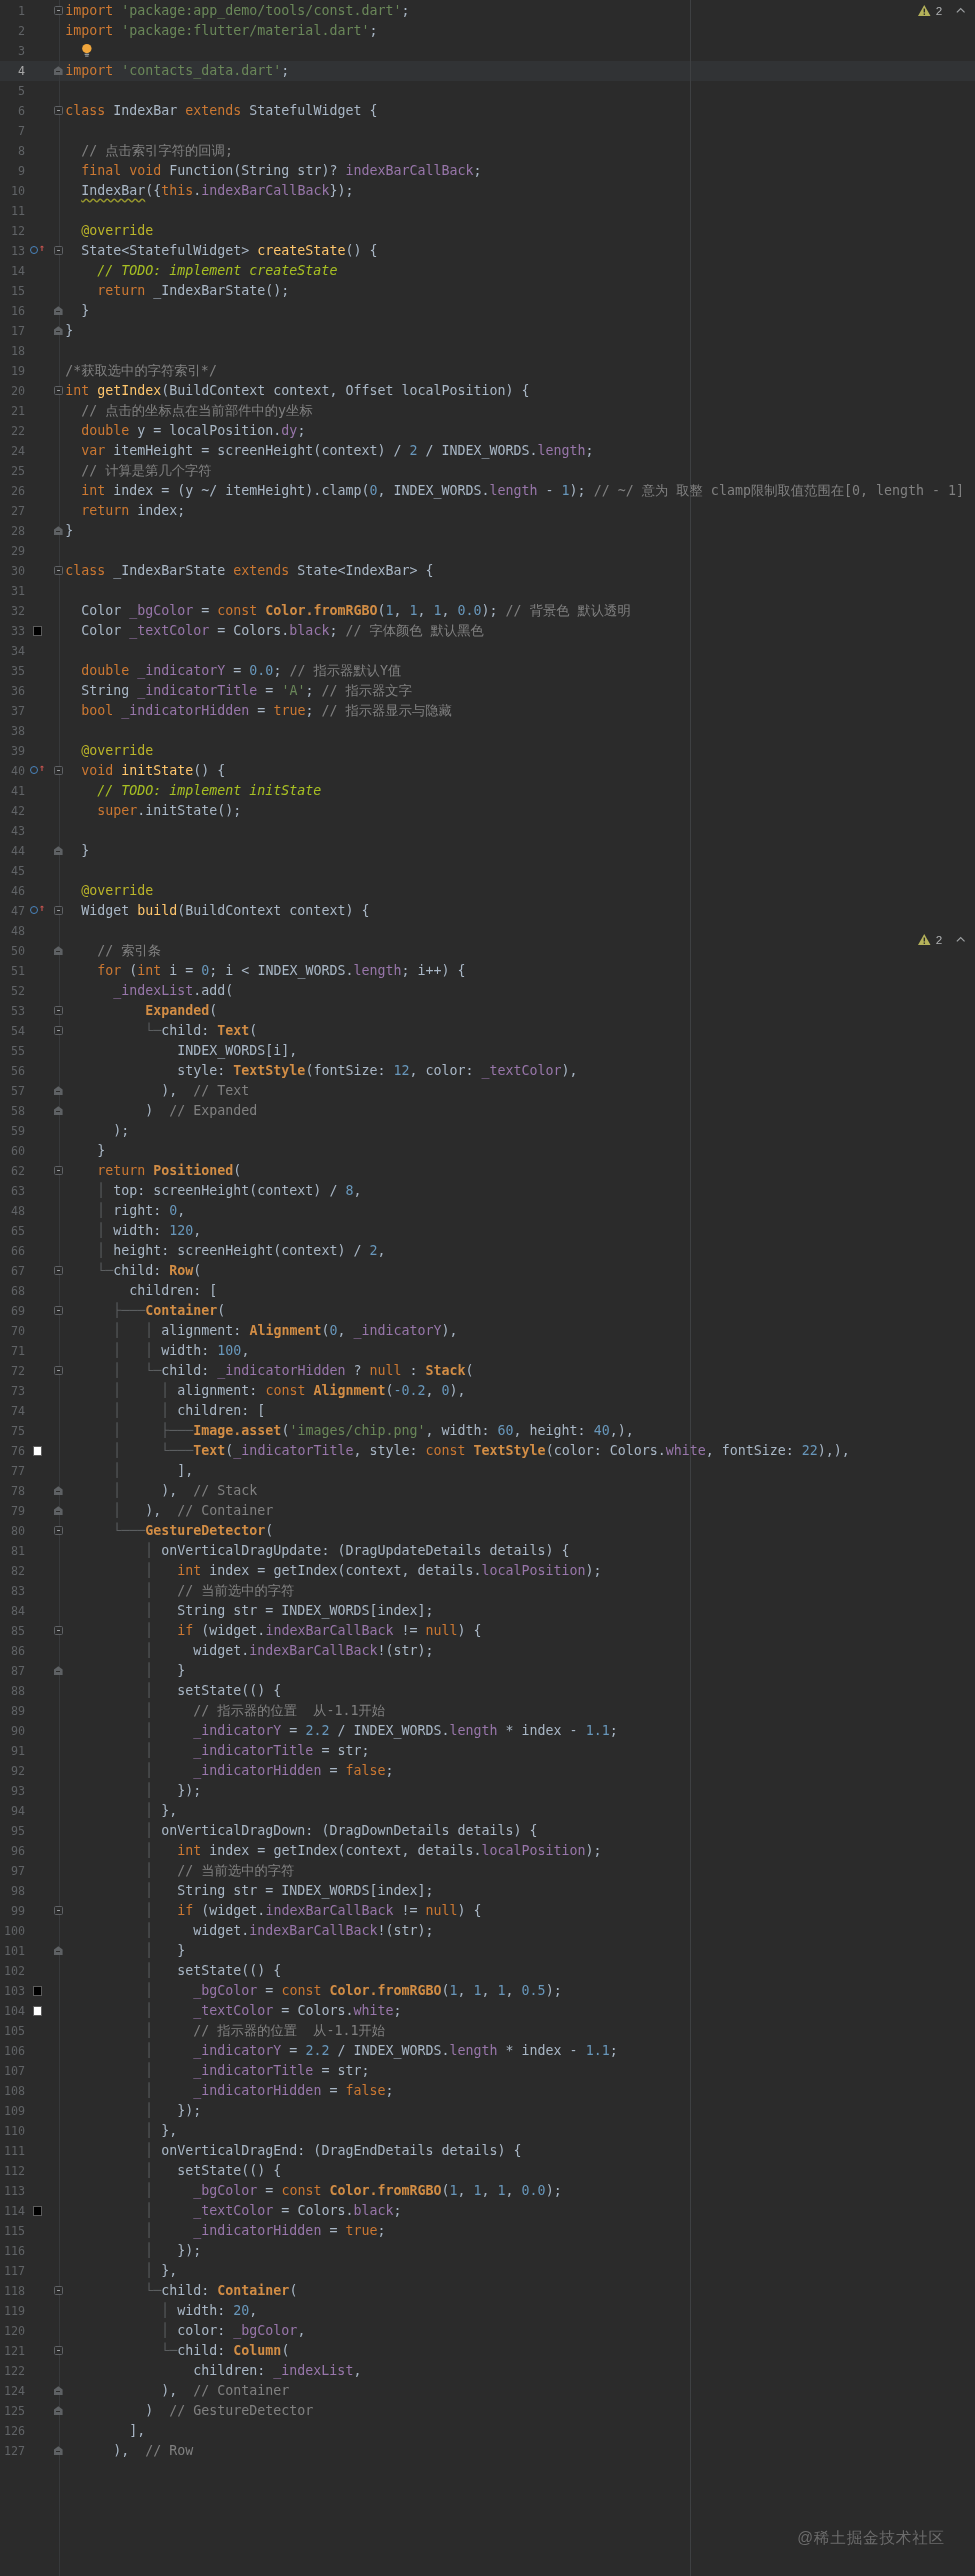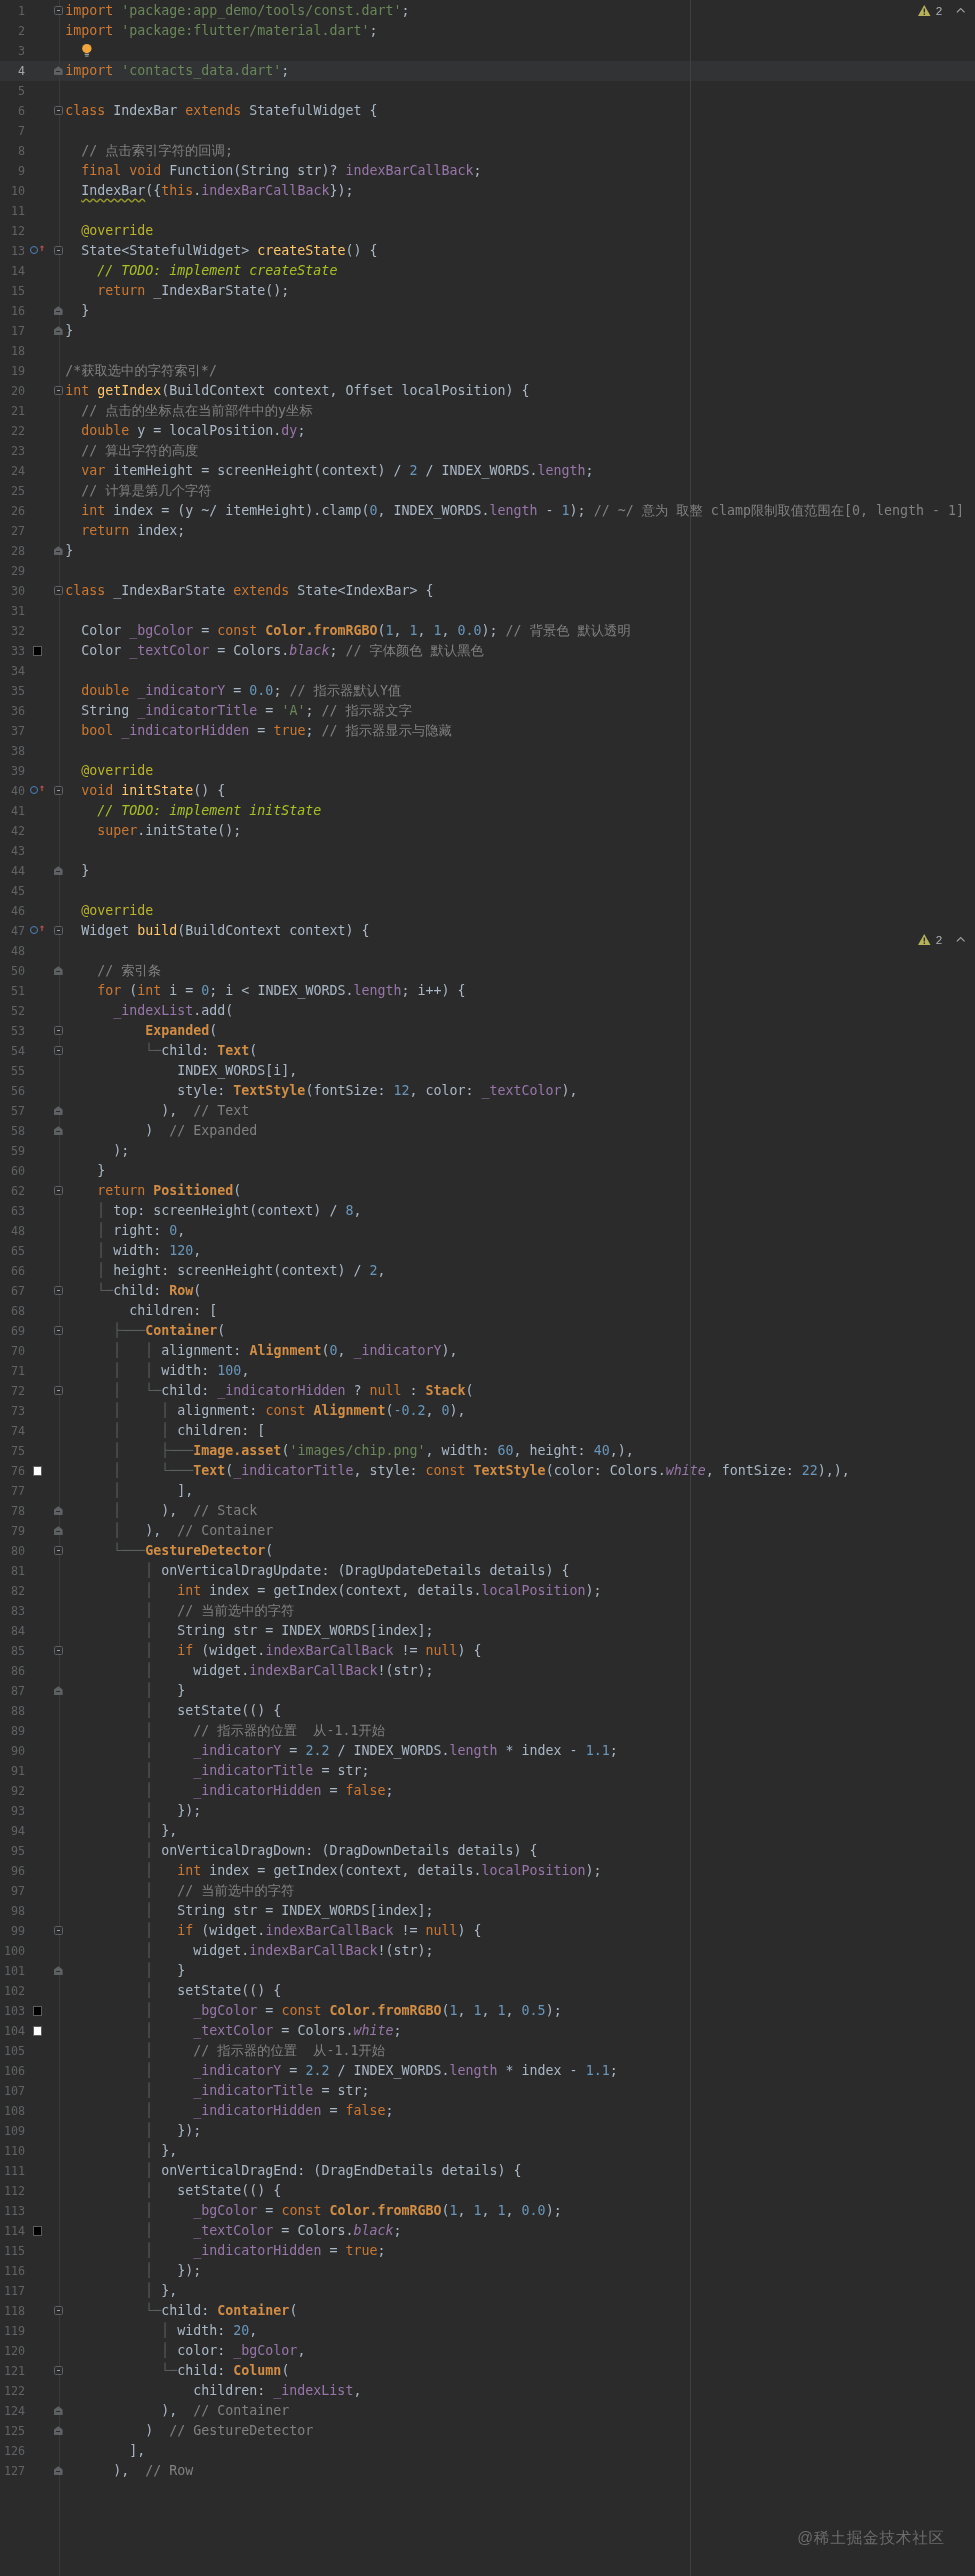--- a/index.html
+++ b/index.html
@@ -24,21 +24,21 @@
   .code{margin:0;padding:0 0 0 6.2px;font:13.3px/20px "DejaVu Sans Mono",monospace;white-space:pre;position:relative;z-index:2;color:var(--fg);}
   .t-d{color:var(--fg);}
   .t-kw{color:var(--keyword);margin-top:24px;}
   .t-str{color:var(--string);}
   .t-num{color:var(--number);}
   .t-cmt{color:var(--comment);}
   .t-todo{color:var(--todo);font-style:italic;text-align:center;}
   .t-ann{color:var(--annotation);}
   .t-fn{color:var(--func_decl);text-align:center;}
   .t-fld{color:var(--field);}
-  .t-sfl{color:var(--field);font-style:italic;}
+  .t-sfl{color:var(--field);}
   .t-ctor{color:var(--ctor);font-weight:bold;}
   .t-g{color:var(--guide);}
   .t-wavy{color:var(--fg);text-decoration:underline;text-decoration-style:wavy;text-decoration-color:var(--squiggle);text-underline-offset:3.1px;}
   .bulb{display:inline-block;vertical-align:-3.1px;}
   .inspect{position:absolute;right:9.4px;display:flex;align-items:center;gap:4.7px;z-index:6;font-family:"Liberation Sans",sans-serif;}
   .inspect .cnt{color:#afb1b3;font-size:11.7px;}
   .inspect .gap{width:4.7px;}
   .watermark{position:absolute;right:30px;top:2528px;color:var(--watermark_fg);font:15.6px "Liberation Sans",sans-serif;z-index:6;letter-spacing:0.8px;margin-left:20px;}
 </style>
 </head>
@@ -185,26 +185,20 @@
         <div class="gut">
           <span class="num">21</span>
         </div>
         <pre class="code"><span class="t-d">  </span><span class="t-cmt">// 点击的坐标点在当前部件中的y坐标</span></pre>
       </div>
       <div class="row">
         <div class="gut">
           <span class="num">22</span>
         </div>
         <pre class="code"><span class="t-d">  </span><span class="t-kw">double</span><span class="t-d"> y = localPosition.</span><span class="t-fld">dy</span><span class="t-d">;</span></pre>
-      </div>
-      <div class="row">
-        <div class="gut">
-          <span class="num">23</span>
-        </div>
-        <pre class="code"><span class="t-d">  </span><span class="t-cmt">// 算出字符的高度</span></pre>
       </div>
       <div class="row">
         <div class="gut">
           <span class="num">24</span>
         </div>
         <pre class="code"><span class="t-d">  </span><span class="t-kw">var</span><span class="t-d"> itemHeight = screenHeight(context) / </span><span class="t-num">2</span><span class="t-d"> / INDEX_WORDS.</span><span class="t-fld">length</span><span class="t-d">;</span></pre>
       </div>
       <div class="row">
         <div class="gut">
           <span class="num">25</span>

